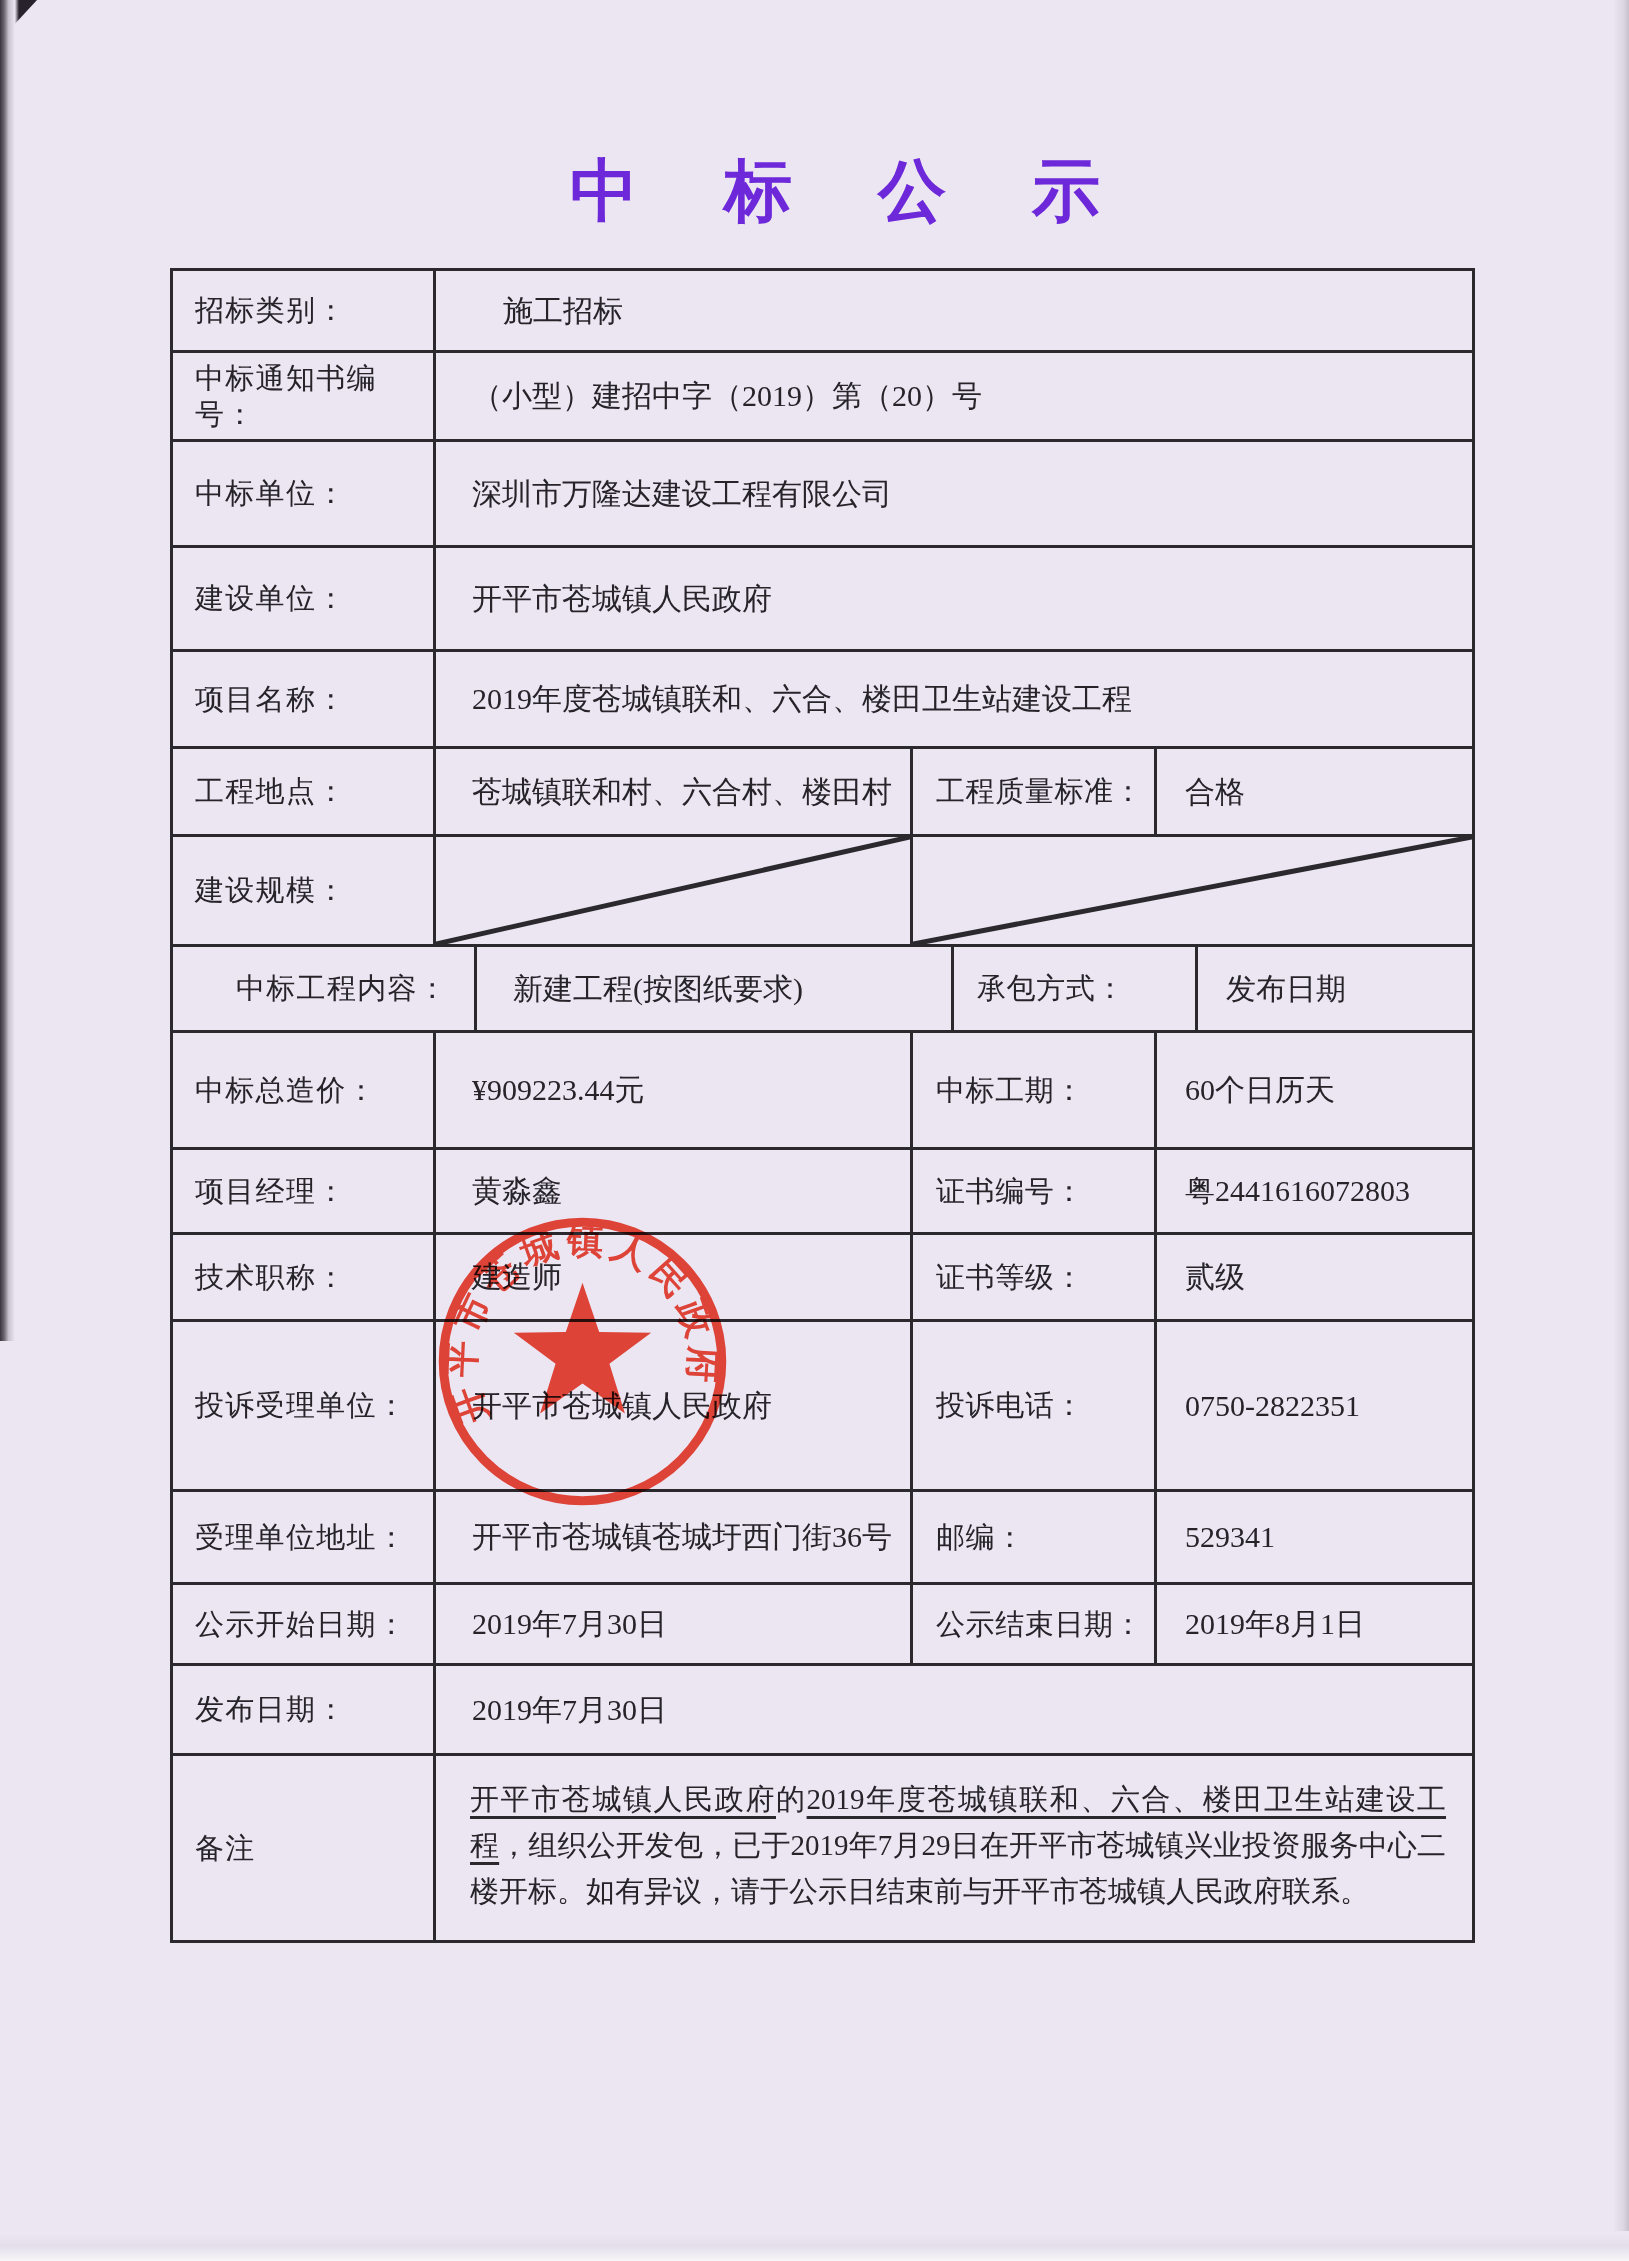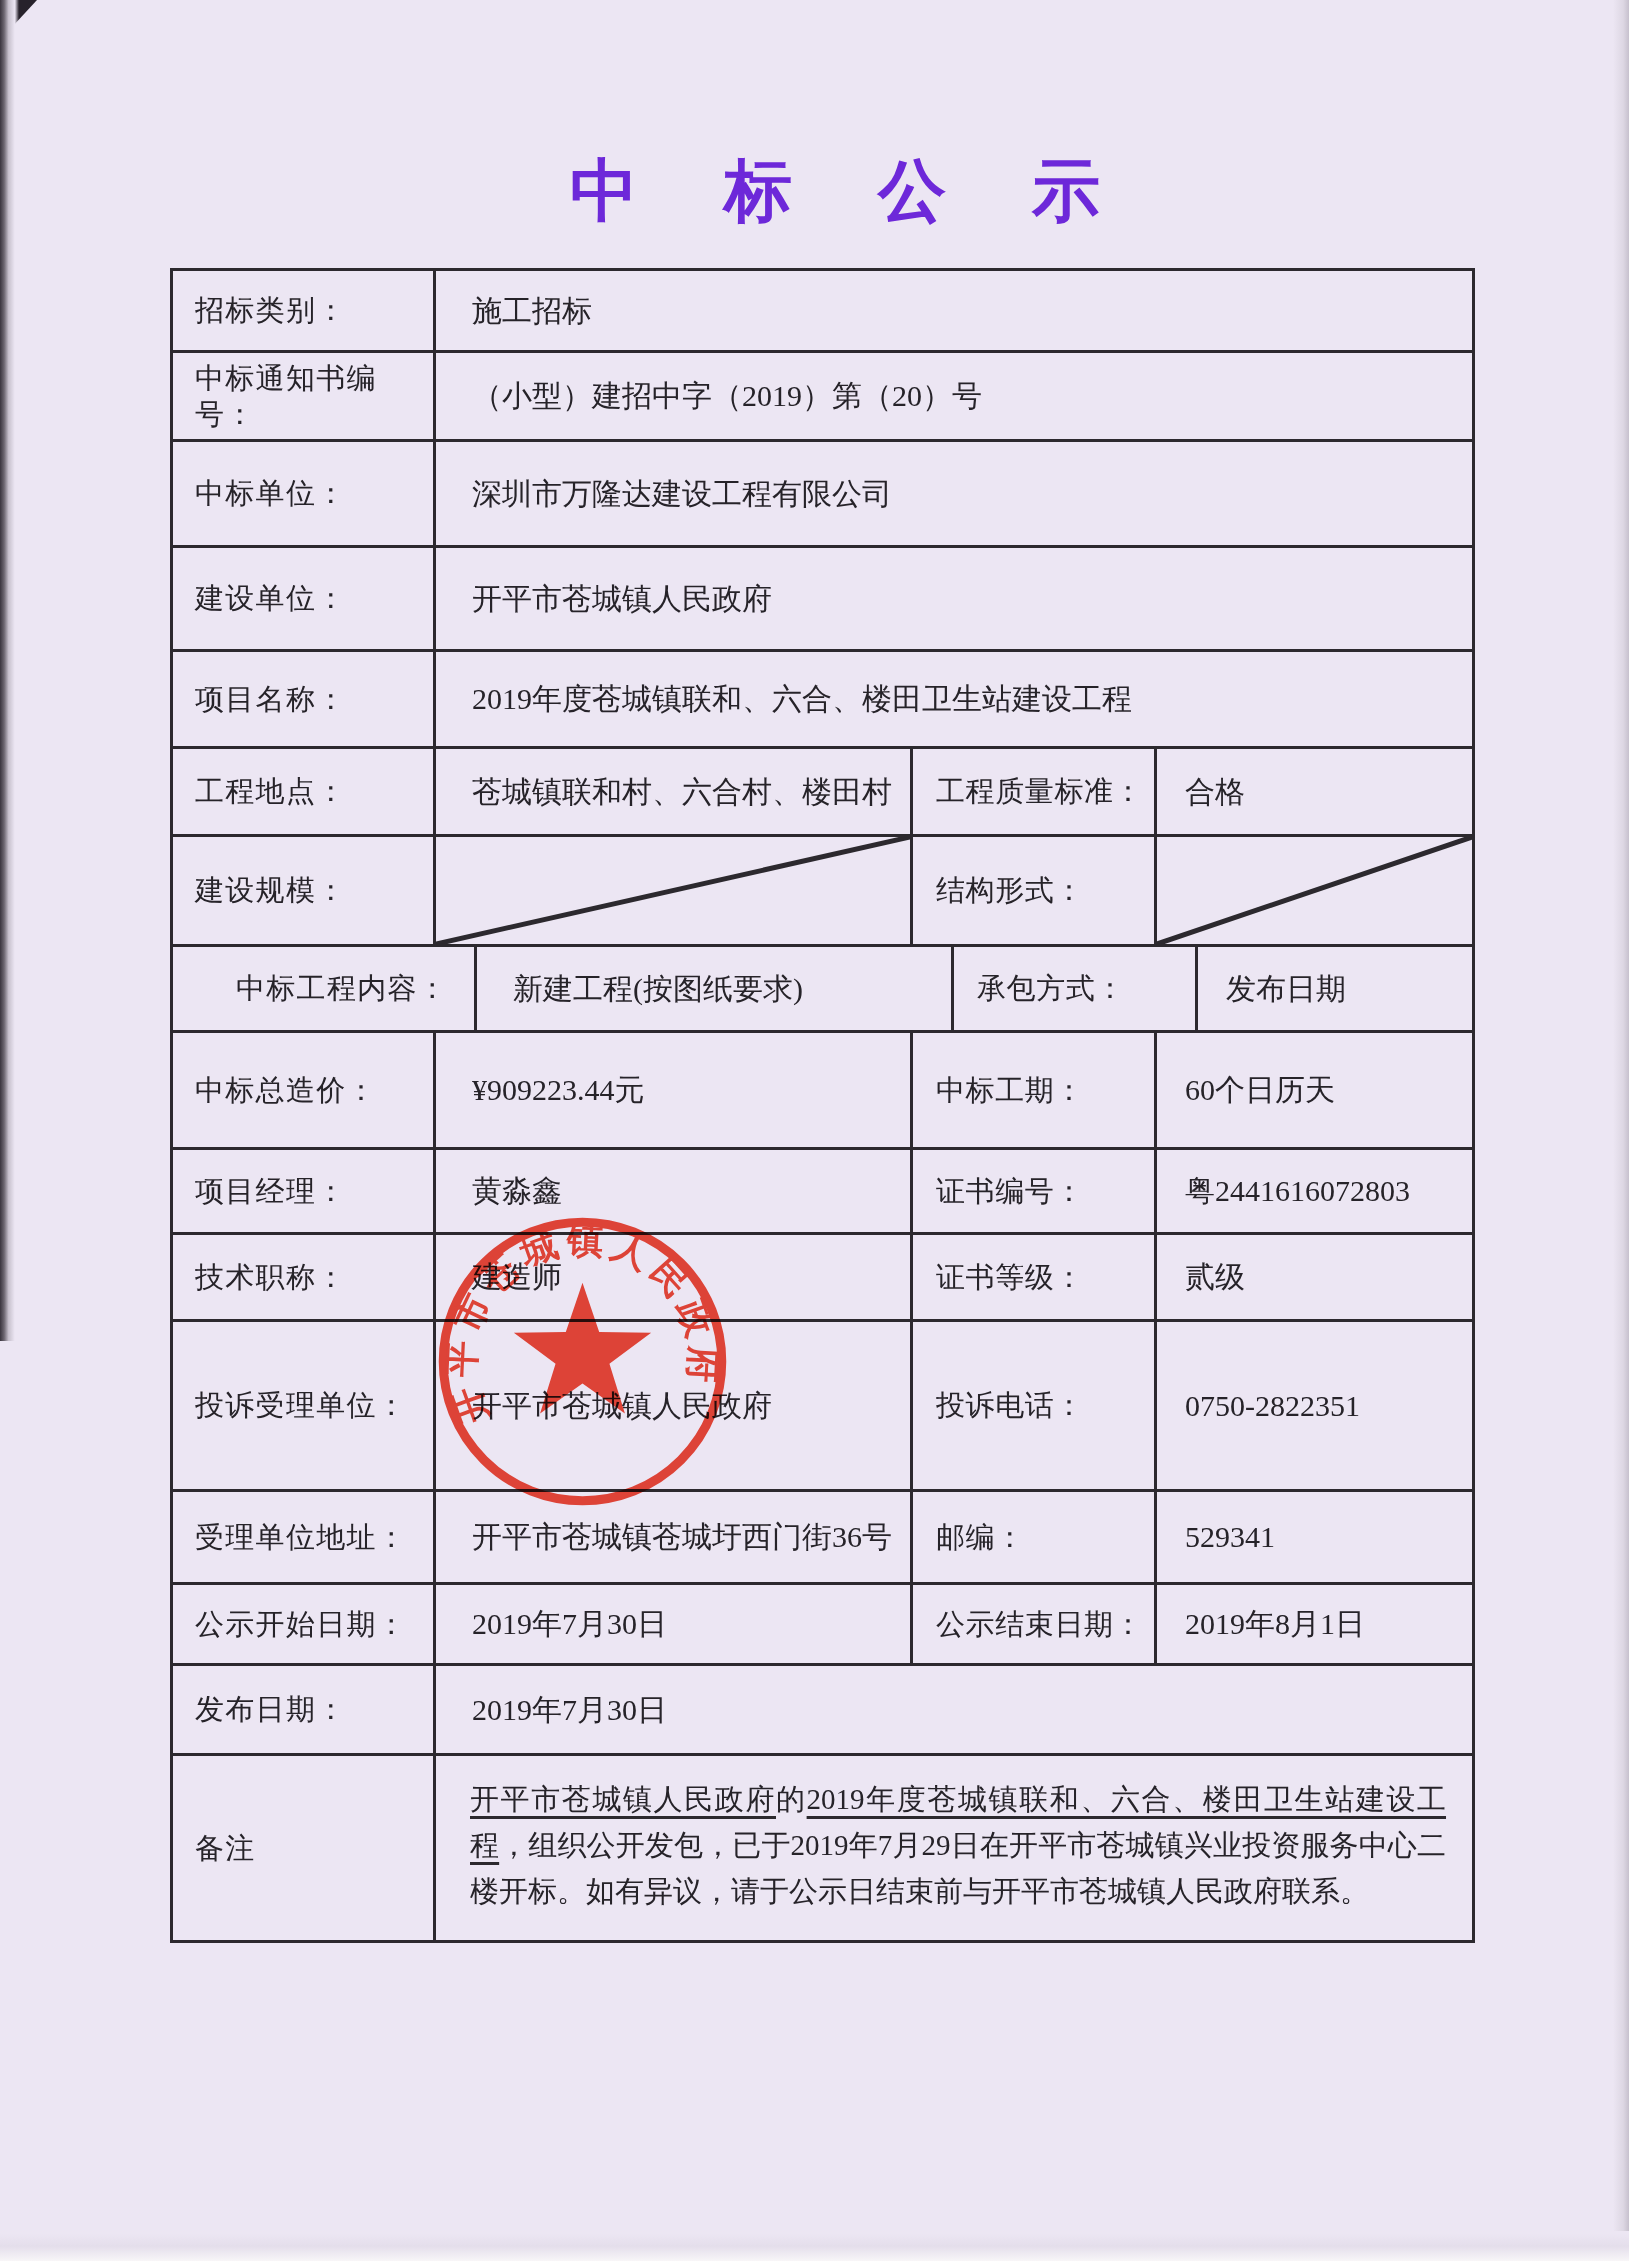--- a/index.html
+++ b/index.html
@@ -55,21 +55,21 @@
     display:flex;align-items:center;
     font-size:30px;line-height:1.25;
     overflow:hidden;
   }
   .td:last-child{border-right:none;}
   .lbl{width:263px;padding-left:22px;font-size:29px;letter-spacing:1.3px;}
   .val{width:477px;padding-left:36px;}
   .lbl2{width:244px;padding-left:23px;font-size:29px;letter-spacing:0.6px;}
   .val2{flex:1;padding-left:28px;}
   .wide{flex:1;padding-left:36px;}
-  .r1{height:82px;} .r2{height:89px;} .r3{height:106px;} .r4{height:104px;}
+  .r1{height:82px;gap:31px;} .r2{height:89px;} .r3{height:106px;} .r4{height:104px;}
   .r5{height:97px;} .r6{height:88px;} .r7{height:110px;} .r8{height:86px;padding-left:41px;}
   .r9{height:117px;} .r10{height:85px;} .r11{height:87px;} .r12{height:170px;}
   .r13{height:93px;justify-content:center;} .r14{height:81px;} .r15{height:90px;} .r16{height:184px;}
   .diag{position:relative;padding:0;}
   .diag svg{position:absolute;inset:0;width:100%;height:100%;display:block;}
   .remark-cell{
     align-items:flex-start;
     padding:17px 22px 6.4px 30px;
     font-size:29px;line-height:1.58;
     display:block;
@@ -168,23 +168,20 @@
 
     <div class="tr r7">
       <div class="td lbl">
           <span>建设规模：</span>
         </div>
       <div class="td val diag">
         <svg viewBox="0 0 100 100" preserveAspectRatio="none">
           <line x1="0" y1="100" x2="100" y2="0" stroke="#2c292e" stroke-width="5" vector-effect="non-scaling-stroke"></line>
         </svg>
       </div>
-      <div class="td lbl2">
-          <span>结构形式：</span>
-        </div>
       <div class="td val2 diag">
         <svg viewBox="0 0 100 100" preserveAspectRatio="none">
           <line x1="0" y1="100" x2="100" y2="0" stroke="#2c292e" stroke-width="5" vector-effect="non-scaling-stroke"></line>
         </svg>
       </div>
     </div>
 
     <div class="tr r8">
       <div class="td lbl">
           <span>中标工程内容：</span>

